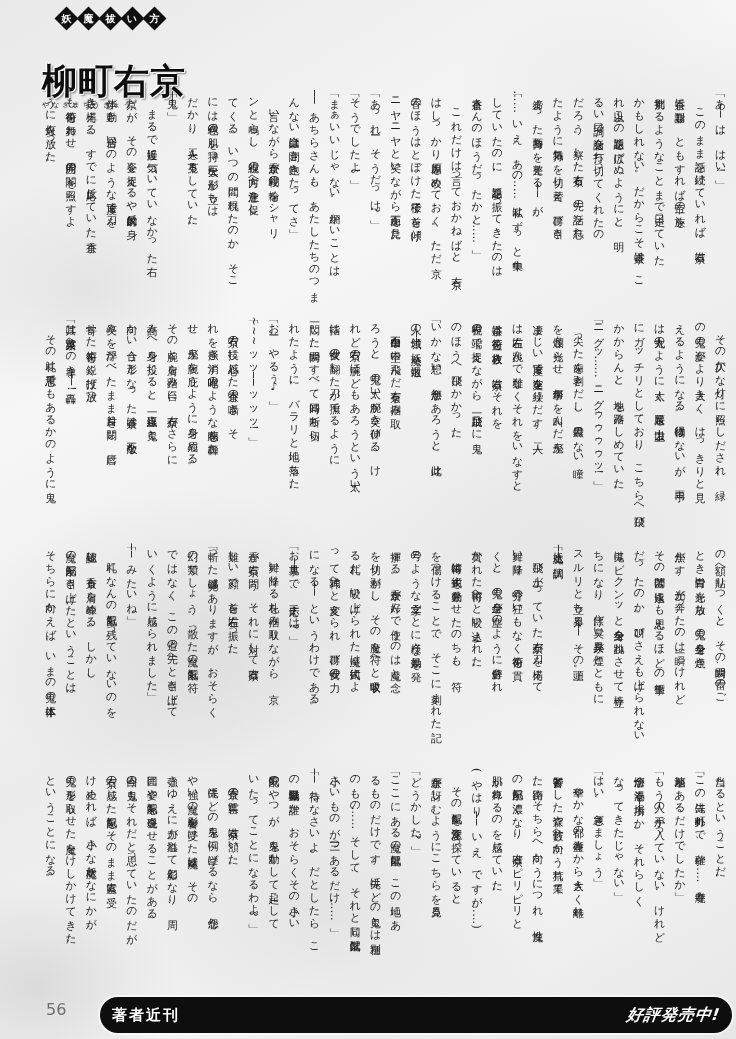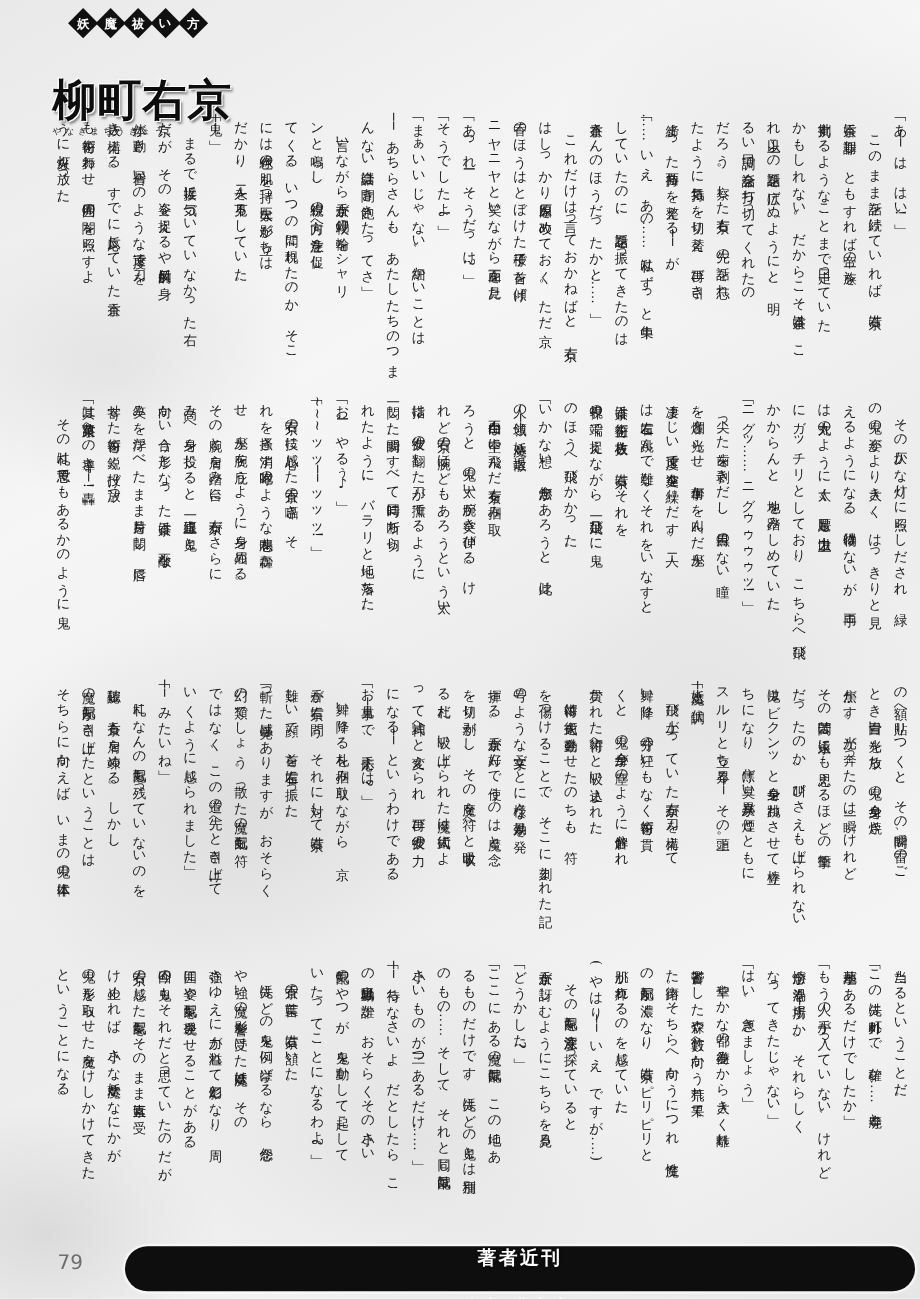--- a/index.html
+++ b/index.html
@@ -46,21 +46,20 @@
   .band-4{top:768px;}
 
   
   .page-number{position:absolute;left:46px;top:1000px;font-size:16px;color:#6e6e6e;
     font-family:"DejaVu Sans","Liberation Sans",sans-serif;}
   .footer-bar{
     position:absolute;left:100px;top:997px;width:632px;height:36px;
     background:#0e0e0e;border-radius:18px;box-shadow:0 0 0 2px rgba(255,255,255,.55);
     display:flex;align-items:center;gap:10px;padding:0 12px;box-sizing:border-box;
     font-family:"DejaVu Sans","Liberation Sans",sans-serif;
-    flex-direction:column;
   }
   .author-label{color:#fff;font-size:15px;font-weight:900;letter-spacing:2px;white-space:nowrap;
     text-shadow:0 0 2px #000;}
   .footer-lines{color:#f2f2f2;font-size:7.8px;line-height:11px;white-space:nowrap;overflow:hidden;flex:1;}
   .promo{color:#fff;font-size:16px;font-weight:900;font-style:italic;white-space:nowrap;
     transform:skewX(-8deg);letter-spacing:1px;}
 </style>
 </head>
 <body>
 
@@ -218,20 +217,20 @@
 　先ほどの鬼を例に挙げるなら、怨念
 や強い魔の影響を受けた妖魔は、その
 強さゆえに力が溢れて幻影となり、周
 囲に姿や気配を発現させることがある。
 今回の鬼もそれだと思っていたのだが、
 右京の感じた気配をそのまま素直に受
 け止めれば、小さな妖魔かなにかが、
 鬼の形を取らせた魔をけしかけてきた、
 ということになる。</div>
 
-<div class="page-number">79</div>
+<div class="page-number">56</div>
 <div class="footer-bar">
   <span class="author-label">著者近刊</span>
   <span class="footer-lines">
     <br>
   </span>
   <span class="promo">好評発売中!</span>
 </div>
 
 </body></html>

